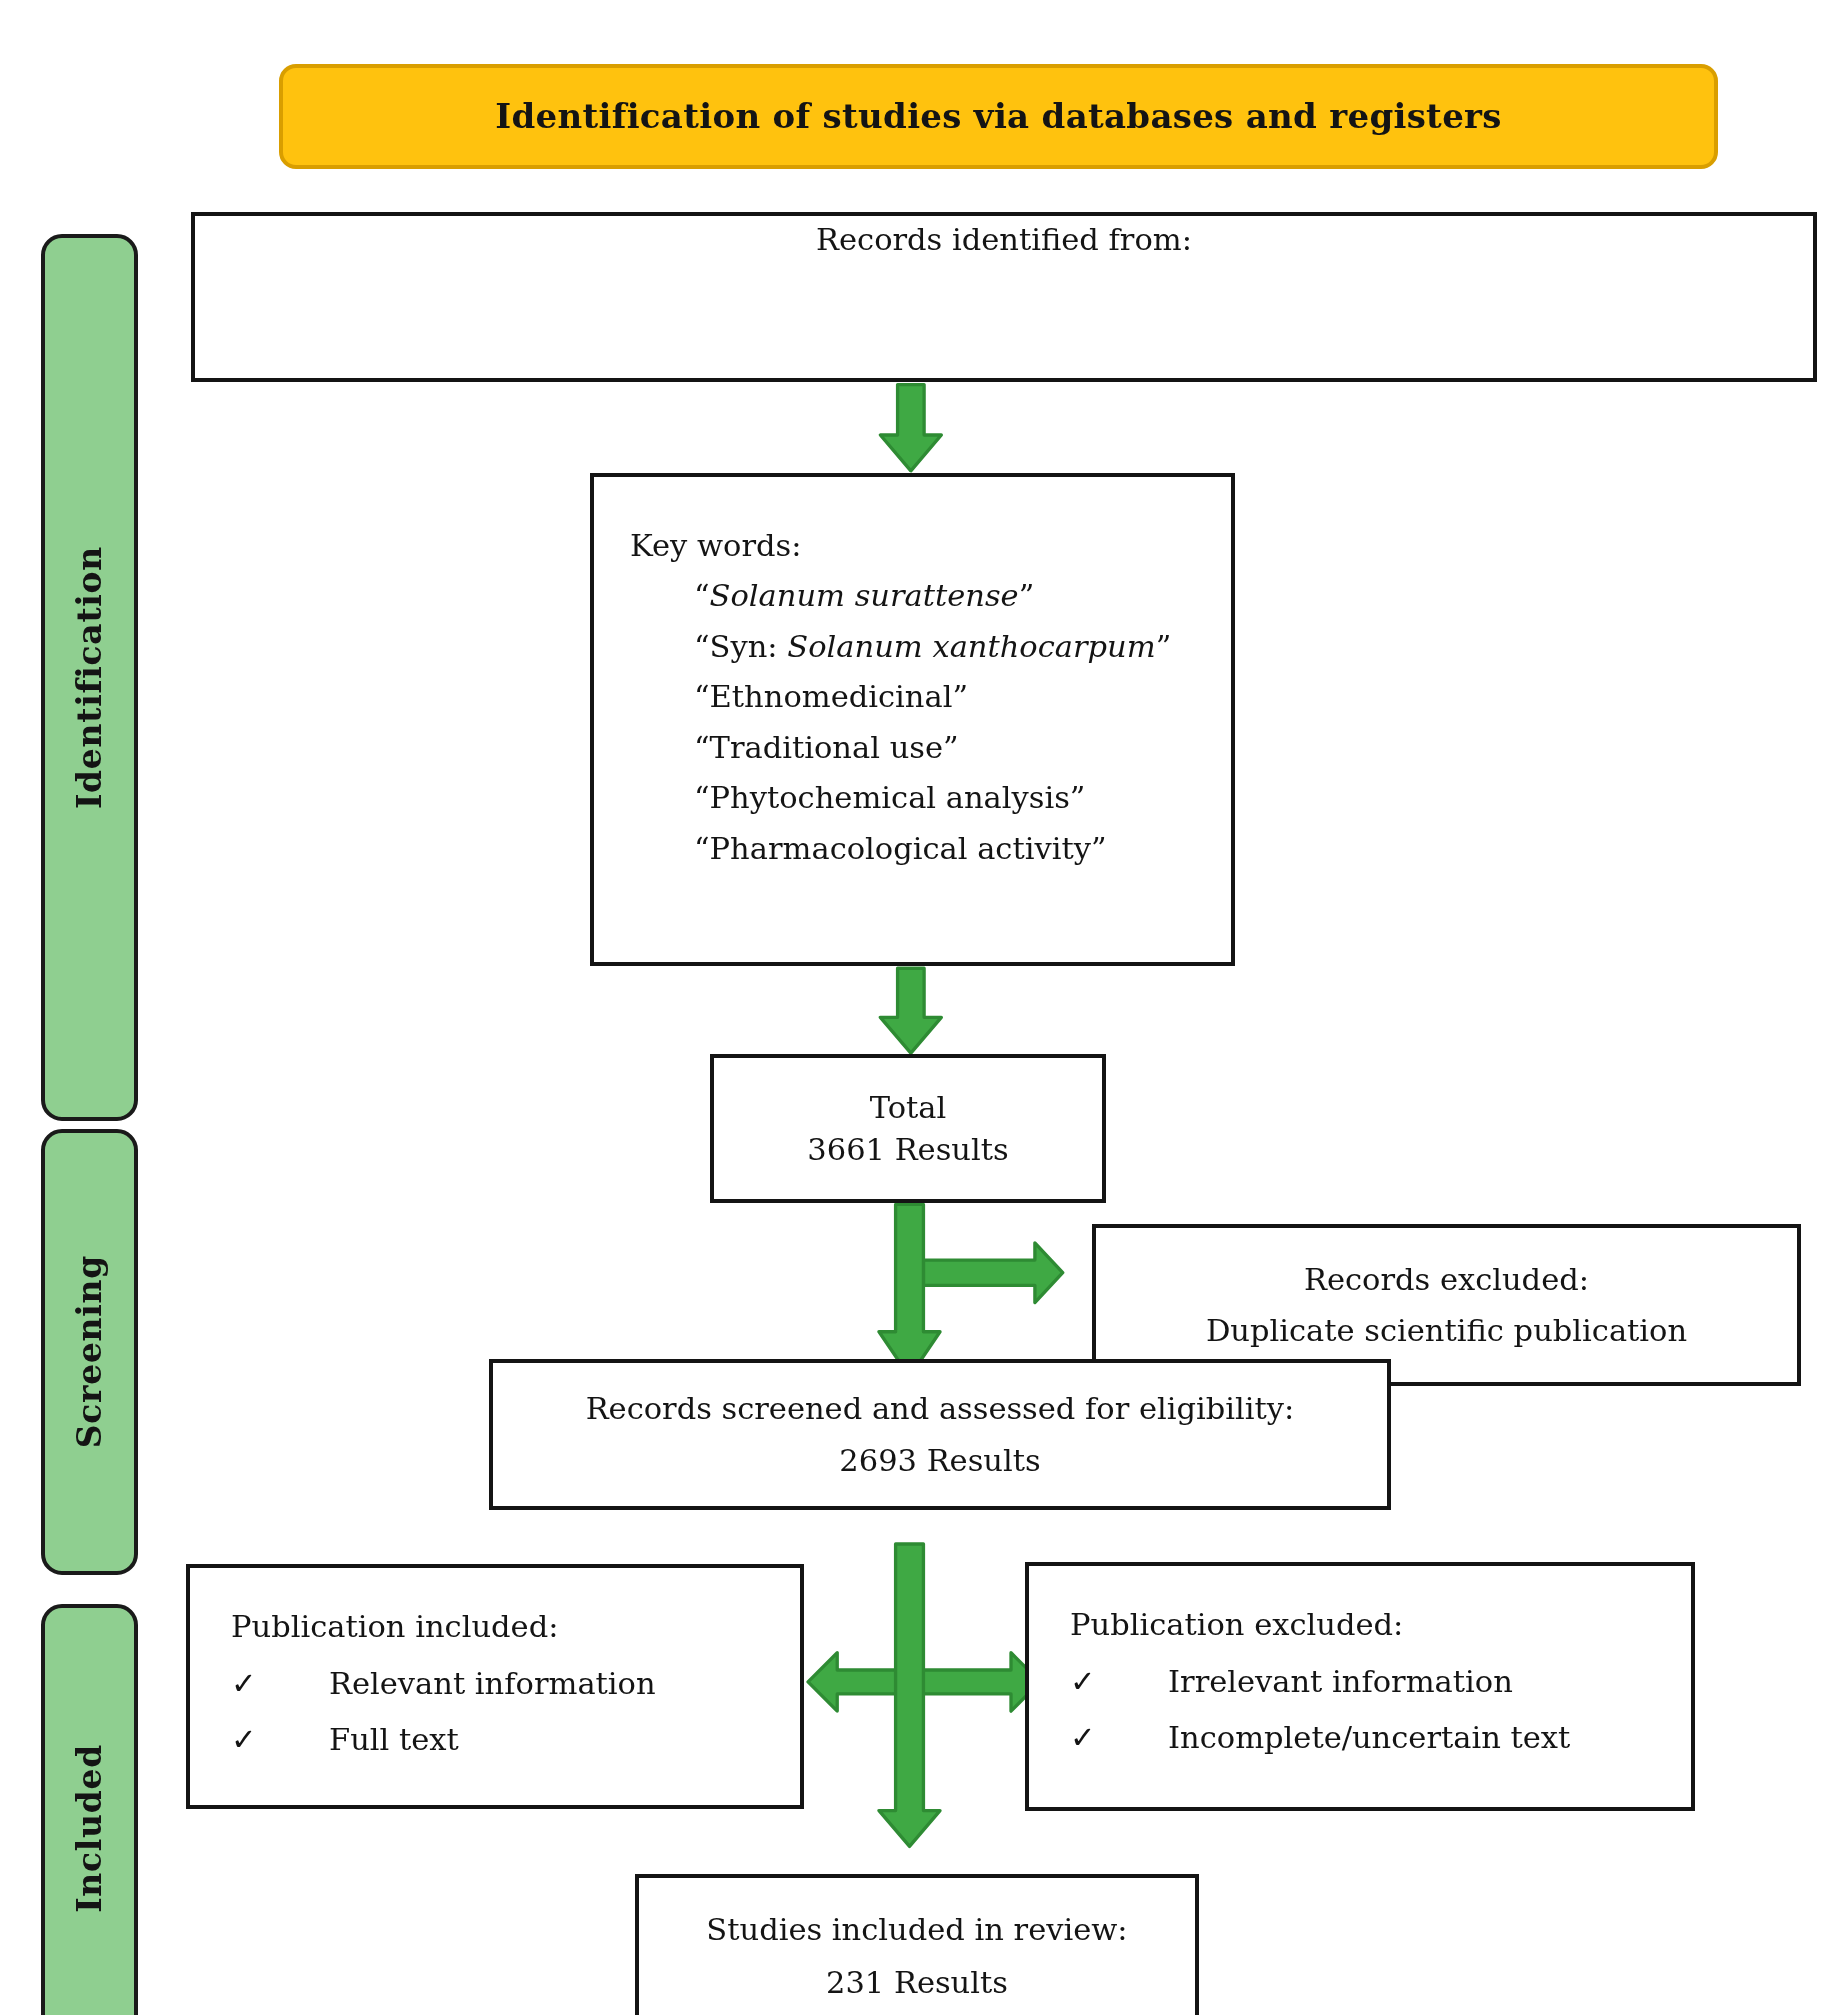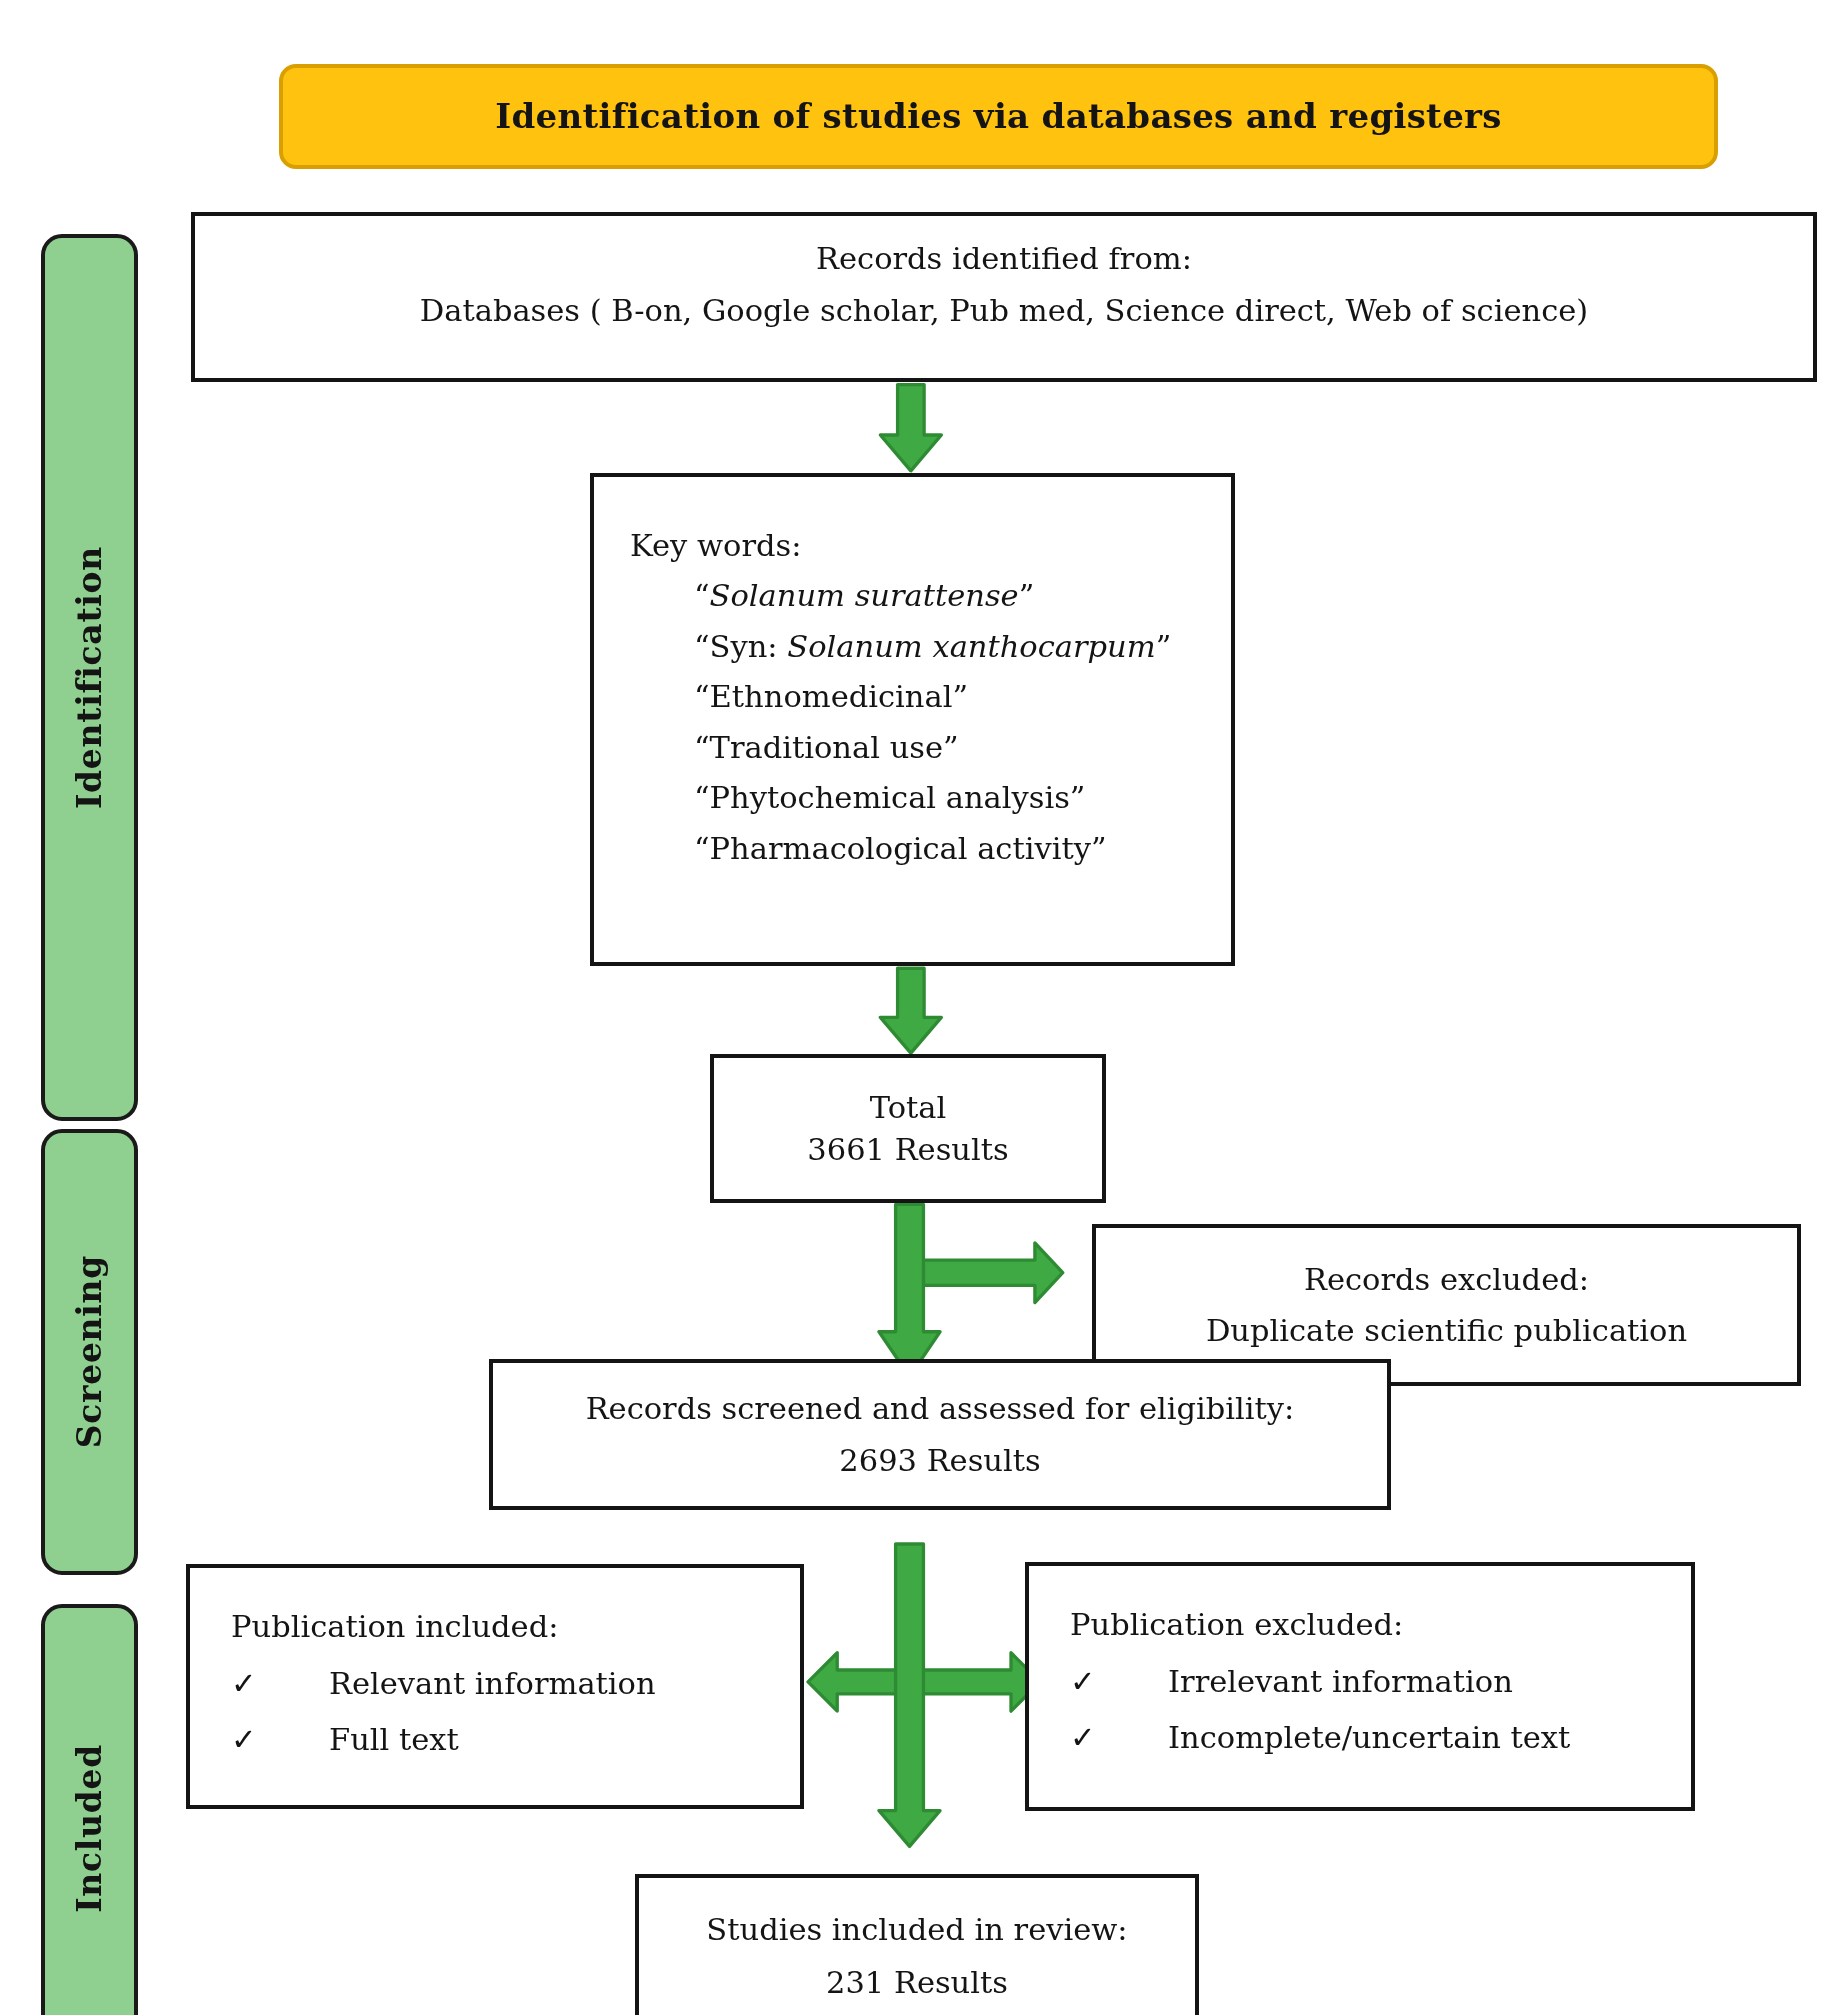--- a/index.html
+++ b/index.html
@@ -32,21 +32,21 @@
     font-size:33px; font-weight:bold; letter-spacing:0.7px; white-space:nowrap;
   }
   .stage.identification{top:189px; height:887px;}
   .stage.screening{top:1084px; height:446px;}
   .stage.included{top:1559px; height:448px;}
   .box{
     position:absolute; background:var(--box-fill); border:4.6px solid var(--box-border);
     box-sizing:border-box; font-size:30.5px; line-height:1.35;
   }
   .center-box{display:flex; flex-direction:column; align-items:center; text-align:center;}
-  .box.records-identified{left:191px; top:167px; width:1626px; height:170px; padding-top:22px; gap:10.6px;}
+  .box.records-identified{left:191px; top:167px; width:1626px; height:170px; padding-top:3px; gap:10.6px;}
   .box.keywords{left:590px; top:428px; width:645px; height:493px; padding:48px 26.5px 0 36px;}
   .keywords .kw-title{margin-bottom:9.3px;}
   .keywords .kw-line{padding-left:64px; margin-bottom:9.3px; white-space:nowrap;}
   .kw-italic{font-style:italic;}
   .box.total{left:710px; top:1009px; width:396px; height:149px; justify-content:center; }
   .box.records-excluded{left:1092px; top:1179px; width:709px; height:162px; justify-content:center; gap:10.6px;}
   .box.records-screened{left:489px; top:1314px; width:902px; height:151px; justify-content:center; gap:10.6px;}
   .box.studies-included{left:635px; top:1829px; width:564px; height:164px; justify-content:center; gap:12px;}
   .check-box{padding:38px 20px 0 41px;}
   .box.publication-included{left:186px; top:1519px; width:618px; height:245px;}
@@ -80,21 +80,20 @@
     <polygon class="arrow" points="1353,512 1393,512 1393,588 1419,588 1373,642 1327,588 1353,588"></polygon>
     <polygon class="arrow" points="1353,1392 1393,1392 1393,1466 1419,1466 1373,1520 1327,1466 1353,1466"></polygon>
     <polygon class="arrow" points="1392,1832 1560,1832 1560,1806 1602,1851 1560,1896 1560,1870 1392,1870"></polygon>
     <polygon class="arrow" points="1350,1748 1392,1748 1392,1940 1417,1940 1371,2008 1325,1940 1350,1940"></polygon>
     <polygon class="arrow" points="1218,2468 1262,2424 1262,2450 1524,2450 1524,2424 1568,2468 1524,2512 1524,2486 1262,2486 1262,2512"></polygon>
     <polygon class="arrow" points="1350,2260 1392,2260 1392,2662 1417,2662 1371,2716 1325,2662 1350,2662"></polygon>
   </svg>
 
   <div class="box center-box records-identified">
     <span>Records identified from:</span>
-    <span>Databases ( B-on, Google scholar, Pub med, Science direct, Web of science)</span>
   </div>
 
   <div class="box keywords">
     <div class="kw-title">Key words:</div>
     <div class="kw-line"><span>“</span><span class="kw-italic">Solanum surattense</span><span>”</span></div>
     <div class="kw-line"><span>“Syn: </span><span class="kw-italic">Solanum xanthocarpum</span><span>”</span></div>
     <div class="kw-line"><span>“Ethnomedicinal”</span></div>
     <div class="kw-line"><span>“Traditional use”</span></div>
     <div class="kw-line"><span>“Phytochemical analysis”</span></div>
     <div class="kw-line"><span>“Pharmacological activity”</span></div>

